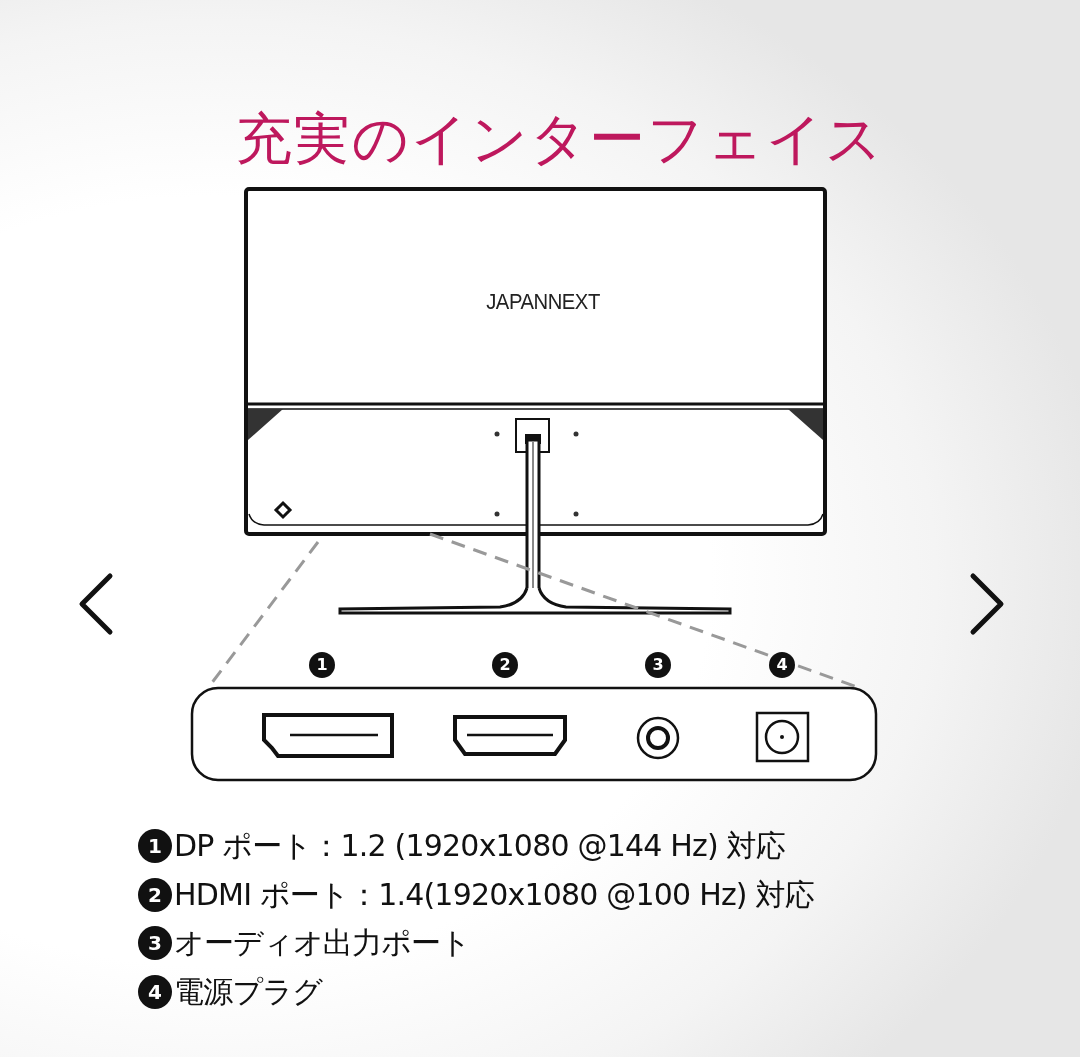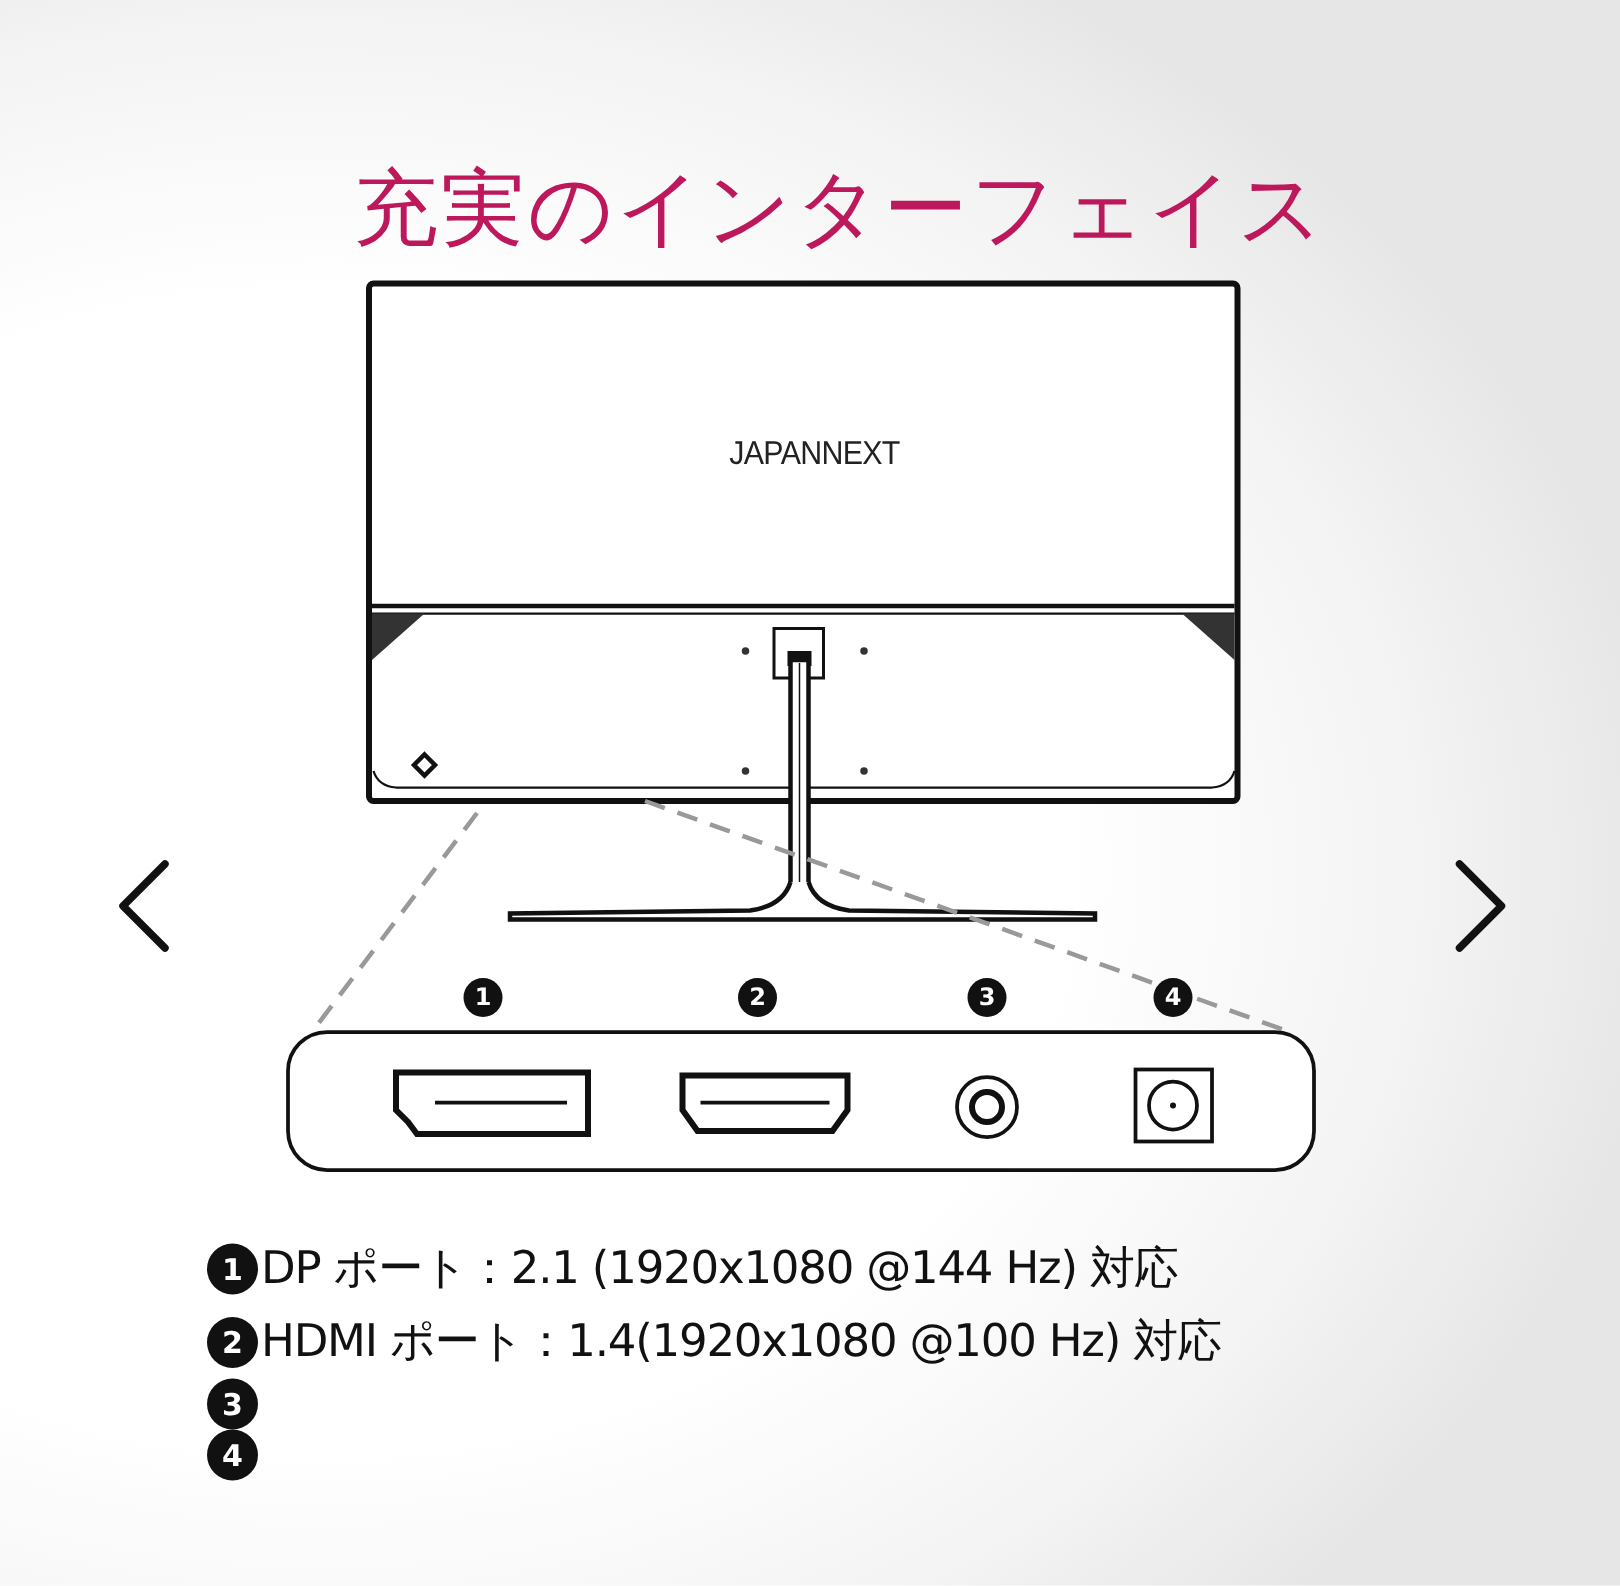--- a/index.html
+++ b/index.html
@@ -116,25 +116,27 @@
 </div>
 <div id="next" class="nav-arrow">
   <svg viewBox="0 0 60 70">
     <polyline points="18,8 46,36 18,64" fill="none" stroke="#111" stroke-width="5" stroke-linecap="round" stroke-linejoin="round"></polyline>
   </svg>
 </div>
 
 <div class="specs">
   <div class="spec-row">
     <span class="spec-num">1</span>
-    <span>DP ポート：2.1 (1920x1080 @144 Hz) 対応</span>
+    <span>DP ポート：1.2 (1920x1080 @144 Hz) 対応</span>
   </div>
   <div class="spec-row">
     <span class="spec-num">2</span>
     <span>HDMI ポート：1.4(1920x1080 @100 Hz) 対応</span>
   </div>
   <div class="spec-row">
     <span class="spec-num">3</span>
+    <span>オーディオ出力ポート</span>
   </div>
   <div class="spec-row">
     <span class="spec-num">4</span>
+    <span>電源プラグ</span>
   </div>
 </div>
 
 </body></html>

